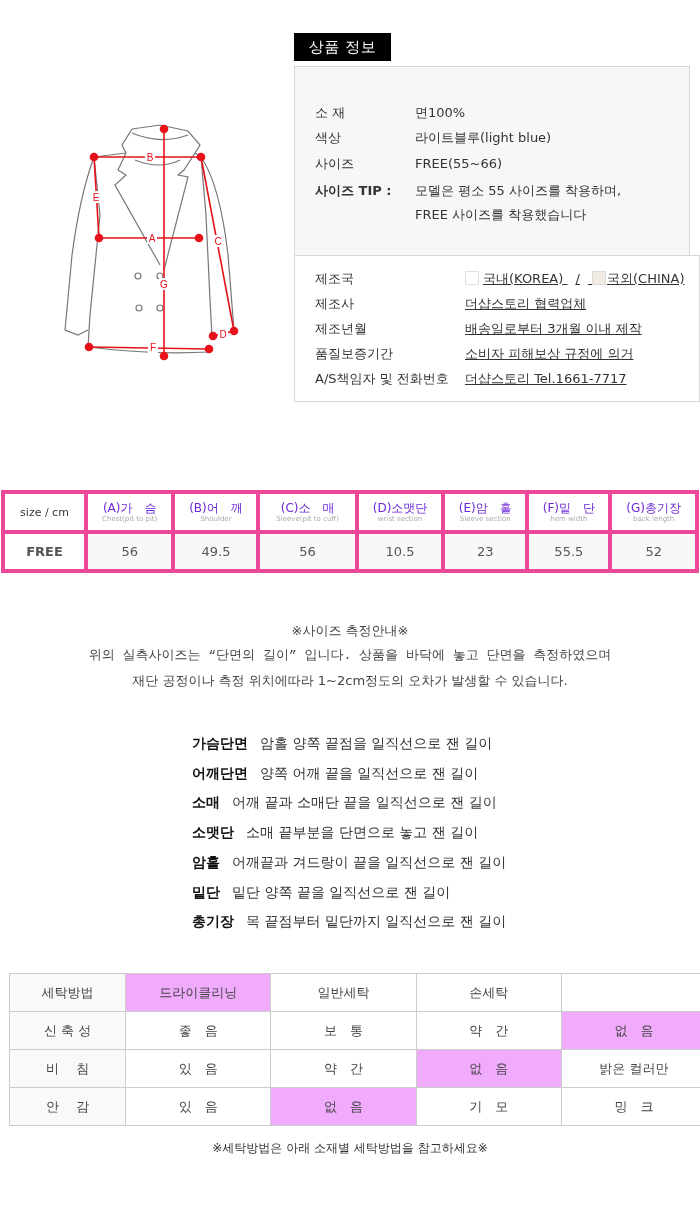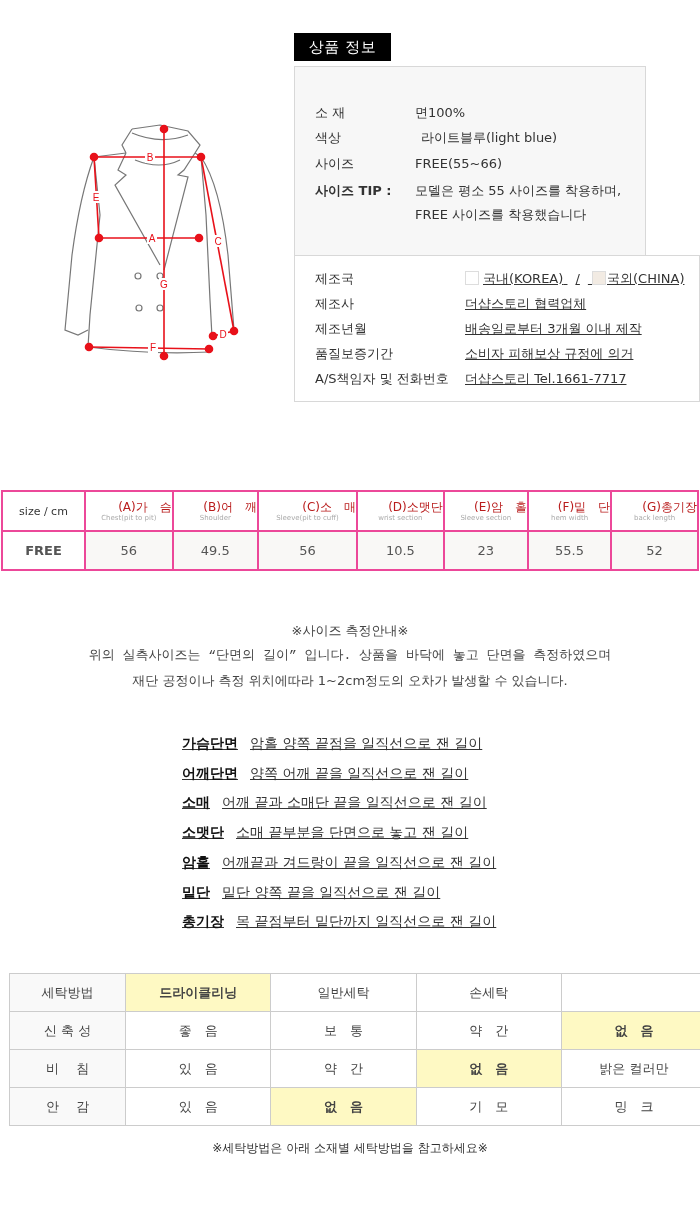--- a/index.html
+++ b/index.html
@@ -1,52 +1,52 @@
 <!DOCTYPE html>
 <html><head>
 <meta charset="utf-8">
 <style>
   * { box-sizing: border-box; margin: 0; padding: 0; }
   body { width: 700px; height: 1230px; background: #fff; font-family: "DejaVu Sans", "Liberation Sans", sans-serif; color: #333; position: relative; overflow: hidden; }
   .abs { position: absolute; }
 
   
   .info-title { left: 294px; top: 33px; width: 97px; height: 28px; background: #000; color: #fff; font-size: 15px; display: flex; align-items: center; justify-content: center; letter-spacing: 0.5px; }
-  .info-box-top { left: 294px; top: 66px; width: 352px; height: 190px; background: #f7f7f7; border: 1px solid #d8d8d8; border-bottom: none; }
+  .info-box-top { left: 294px; top: 66px; width: 396px; height: 190px; background: #f7f7f7; border: 1px solid #d8d8d8; border-bottom: none; }
   .info-box-bottom { left: 294px; top: 255px; width: 406px; height: 147px; background: #fff; border: 1px solid #d8d8d8; }
   .info-row { position: absolute; font-size: 13px; color: #333; line-height: 18px; white-space: nowrap; }
   .info-label { left: 20px; }
   .info-val { left: 120px; }
   .info-val2 { left: 170px; text-decoration: underline; }
   .swatch { display: inline-block; width: 14px; height: 14px; border: 1px solid #ddd; vertical-align: -2px; margin-right: 4px; }
 
   
   table { border-collapse: collapse; }
   .size-table { position: absolute; left: 1px; top: 490px; width: 698px; }
-  .size-table td { border: 2px solid #ec4899; text-align: center; vertical-align: middle; }
+  .size-table td { border: 4px solid #ec4899; text-align: center; vertical-align: middle; }
   .size-table tr.h td { height: 40px; background: #fff; }
   .size-table tr.v td { height: 39px; background: #f9f8f6; font-size: 13px; color: #555; }
   .size-table tr.v td.first { background: #fff; margin-top: 46px; }
-  .size-table .kor { font-size: 12px; color: #b91c1c; display: block; line-height: 14px; text-align: right; }
+  .size-table .kor { font-size: 12px; color: #6d28d9; display: block; line-height: 14px; }
   .size-table .eng { font-size: 7px; color: #aaa; display: block; line-height: 9px; }
   .size-table .corner { font-size: 11px; color: #333; }
   .size-table .free { font-size: 11px; color: #333; font-weight: bold; }
 
   
   .note { left: 0; width: 700px; text-align: center; font-size: 13px; color: #444; line-height: 25px; }
 
-  .defs { left: 182px; top: 729px; text-decoration: underline; }
+  .defs { left: 192px; top: 729px; }
   .def-row { font-size: 14px; color: #333; line-height: 29.7px; white-space: nowrap; }
   .def-row b { color: #111; margin-right: 12px; }
 
   
   .wash-table { position: absolute; left: 9px; top: 973px; width: 698px; }
   .wash-table td { border: 1px solid #ccc; text-align: center; height: 38px; font-size: 13px; color: #444; width: 145px; }
   .wash-table td.lbl { background: #f9f9f9; width: 116px; }
-  .wash-table td.hl { background: #fef9c3; font-weight: bold; }
+  .wash-table td.hl { background: #f0abfc; }
   .wash-foot { left: 0; width: 700px; top: 1140px; text-align: center; font-size: 12px; color: #333; }
 </style>
 </head>
 <body>
 
 <svg class="abs" style="left:60px;top:115px;" width="200" height="260" viewBox="0 0 200 260">
   <g fill="none" stroke="#777" stroke-width="1.2">
 
     <path d="M72 14 L100 10 L128 16 L140 30 L135 38"></path>
     <path d="M72 14 L62 30 L66 38"></path>
@@ -107,21 +107,21 @@
       <text x="163" y="223">D</text>
   </g>
 </svg>
 
 <div class="abs info-title">상품 정보</div>
 
 <div class="abs info-box-top">
   <div class="info-row info-label" style="top:37px;">소 재</div>
   <div class="info-row info-val" style="top:37px;">면100%</div>
   <div class="info-row info-label" style="top:62px;">색상</div>
-  <div class="info-row info-val" style="top:62px;margin-left:6px;">라이트블루(light blue)</div>
+  <div class="info-row info-val" style="top:62px;">라이트블루(light blue)</div>
   <div class="info-row info-label" style="top:88px;">사이즈</div>
   <div class="info-row info-val" style="top:88px;">FREE(55~66)</div>
   <div class="info-row info-label" style="top:115px;font-weight:bold;">사이즈 TIP :</div>
   <div class="info-row info-val" style="top:115px;">모델은 평소 55 사이즈를 착용하며,</div>
   <div class="info-row info-val" style="top:139px;">FREE 사이즈를 착용했습니다</div>
 </div>
 
 <div class="abs info-box-bottom">
   <div class="info-row info-label" style="top:14px;">제조국</div>
   <div class="info-row info-val2" style="top:14px;">

